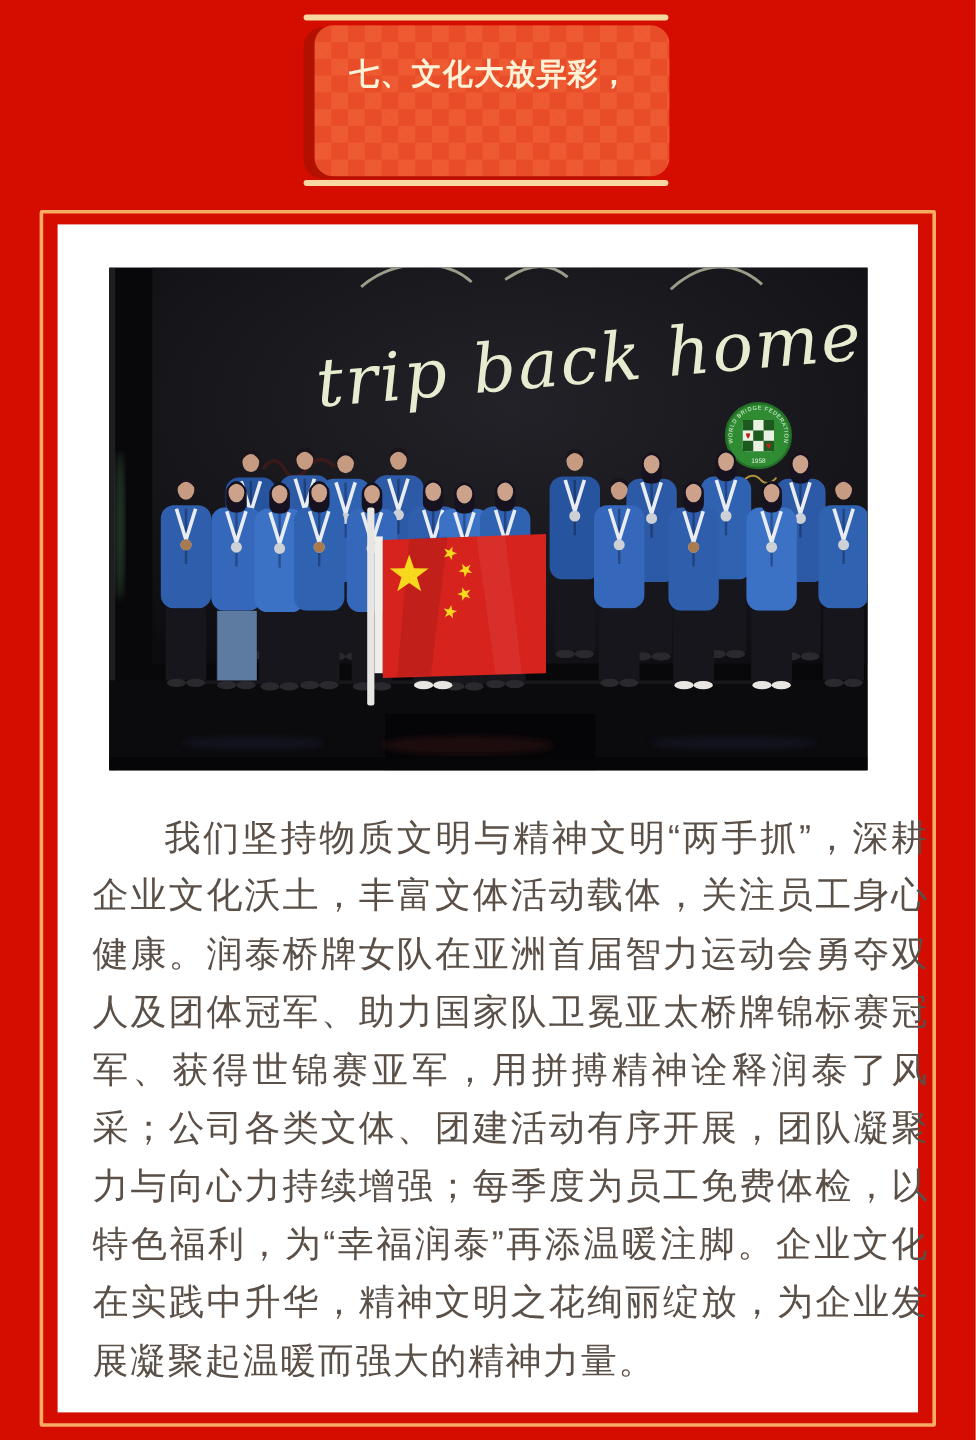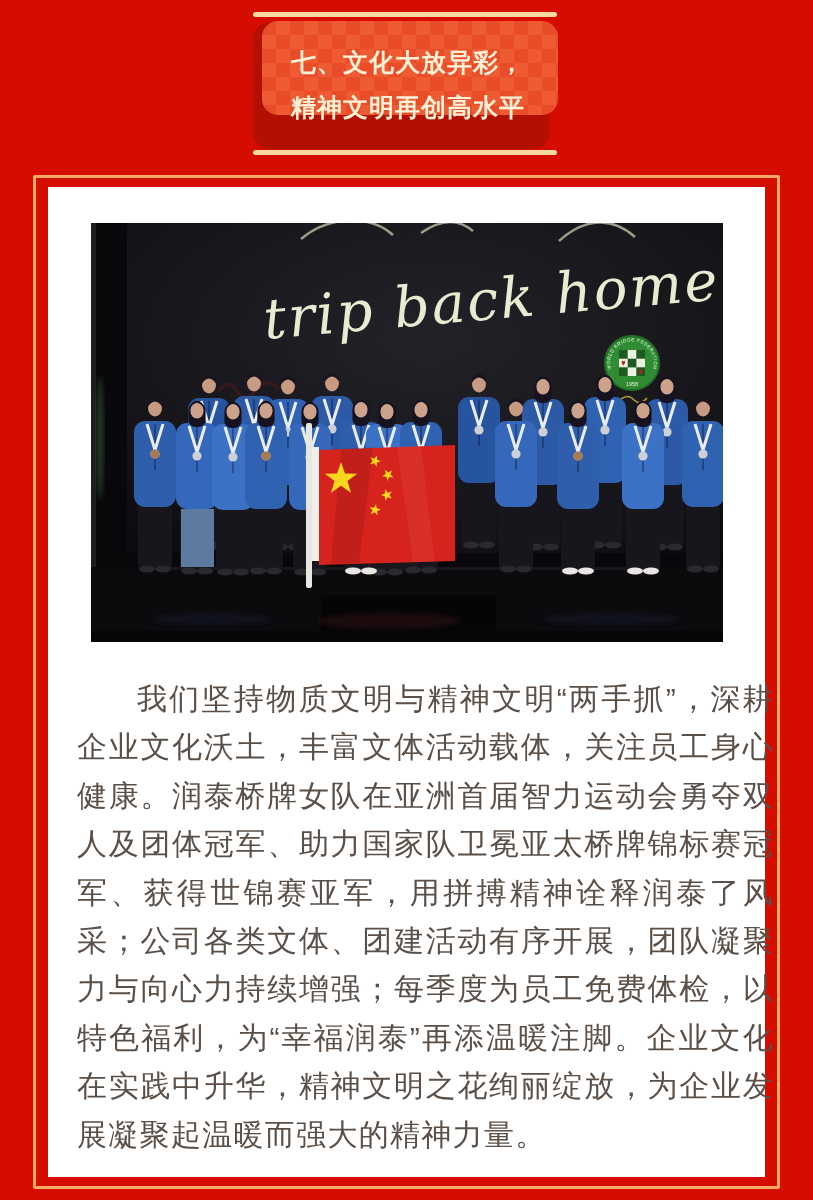--- a/index.html
+++ b/index.html
@@ -5,21 +5,21 @@
   html,body{margin:0;padding:0}
   body{
     width:813px;height:1200px;position:relative;overflow:hidden;
     background:#d50d01;
     font-family:"Liberation Sans",sans-serif;
   }
   .divider{position:absolute;left:253px;width:304px;height:5px;border-radius:3px;background:#f7d7a2}
   #div-top{top:12px}
   #div-bot{top:150px}
 
-  .badge{position:absolute;left:262px;top:21px;width:296px;height:94px}
+  .badge{position:absolute;left:262px;top:21px;width:296px;height:126px}
   .badge-shadow{position:absolute;left:-9px;top:2px;width:296px;height:126px;border-radius:16px;background:#b21102}
   .badge-bg{
     position:absolute;inset:0;border-radius:16px;box-sizing:border-box;
     background-color:#e84c28;
     background-image:
       linear-gradient(45deg,#ee5a32 25%,transparent 25%,transparent 75%,#ee5a32 75%),
       linear-gradient(45deg,#ee5a32 25%,transparent 25%,transparent 75%,#ee5a32 75%);
     background-position:0 0,14px 14px;
     background-size:28px 28px;
     padding:19px 0 0 29px;
@@ -41,21 +41,20 @@
 </style>
 </head>
 <body>
 
 <div class="divider" id="div-top"></div>
 
 <div class="badge">
   <div class="badge-shadow"></div>
   <div class="badge-bg">
     <div class="badge-line">七、文化大放异彩，</div>
-    <div class="badge-line">精神文明再创高水平</div>
   </div>
 </div>
 
 <div class="divider" id="div-bot"></div>
 
 <div class="card-frame"></div>
 
 <div class="card">
 
   <div class="photo">

